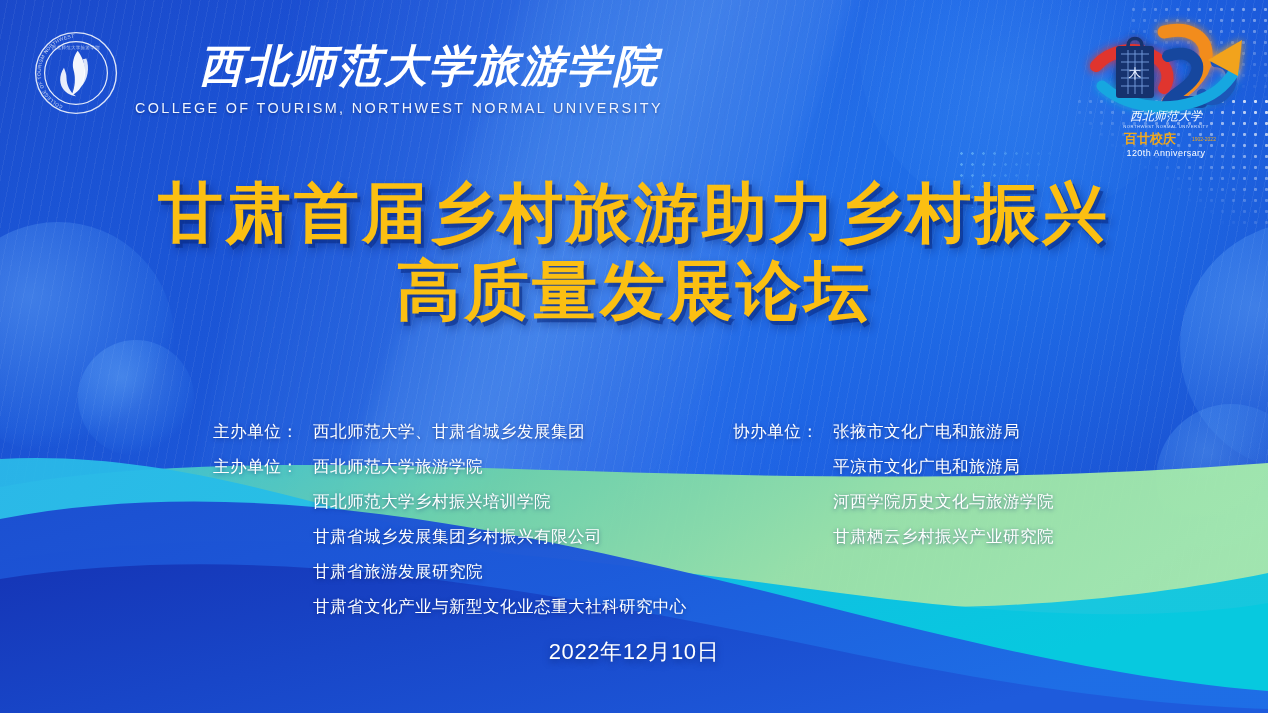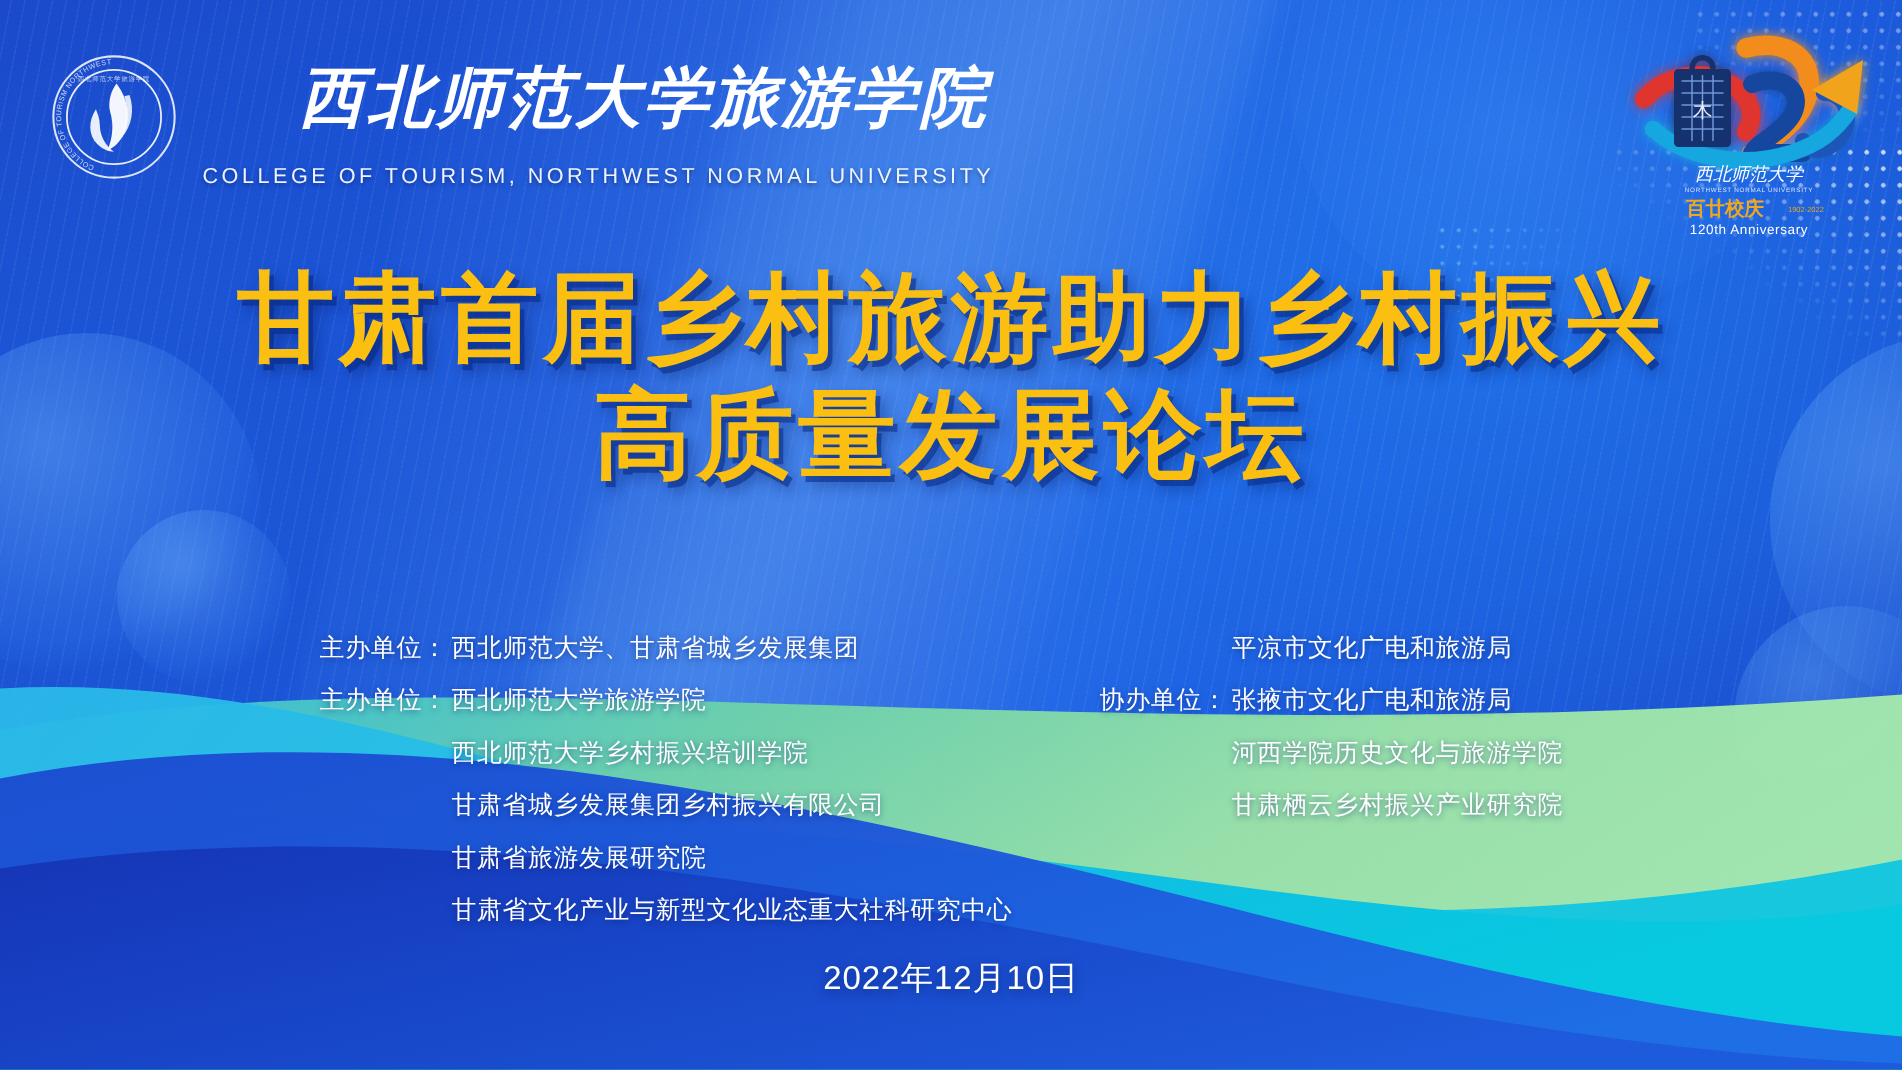--- a/index.html
+++ b/index.html
@@ -80,21 +80,21 @@
   
   .waves { position:absolute; left:0; bottom:0; width:1268px; height:260px; pointer-events:none; }
 
   
   .logo-row { position:absolute; left:33px; top:30px; display:flex; align-items:center; gap:16px; }
   .seal { width:86px; height:86px; flex:0 0 auto; }
   .logo-text { display:flex; flex-direction:column; justify-content:center; padding-top:2px; }
   .logo-cn { height:62px; }
   .logo-en {
     color:#eef4ff; font-size:14.4px; letter-spacing:2.35px; font-weight:400;
-    margin-top:16px; white-space:nowrap;
+    margin-top:5px; white-space:nowrap;
     text-shadow:0 1px 3px rgba(0,20,80,.5);
   }
 
   
   .anniv { position:absolute; right:12px; top:10px; width:180px; height:158px; }
 
   
   .title-wrap { position:absolute; left:0; right:0; top:178px; text-align:center; }
   .title-line {
     font-family:"DejaVu Sans","Liberation Sans",sans-serif;
@@ -117,21 +117,21 @@
   .col-right { left:733px; top:0; }
 
   .org-row {
     display:flex; align-items:baseline;
     color:#ffffff; font-size:16.6px; line-height:35px;
     white-space:nowrap;
     text-shadow:0 1px 4px rgba(2,24,95,0.55);
   }
   .org-label { width:88px; flex:0 0 88px; letter-spacing:.5px; }
   .org-label.blank { visibility:hidden; }
-  .org-value { letter-spacing:.4px; }
+  .org-value { letter-spacing:.4px;margin-left:12px; }
 
   
   .date {
     position:absolute; left:0; right:0; top:637px; text-align:center;
     color:#ffffff; font-size:22px; letter-spacing:.6px;
     text-shadow:0 2px 7px rgba(2,24,95,0.6);
   }
 </style>
 </head>
 <body>
@@ -409,29 +409,29 @@
         <span class="org-value">甘肃省旅游发展研究院</span>
       </div>
       <div class="org-row">
         <span class="org-label blank"></span>
         <span class="org-value">甘肃省文化产业与新型文化业态重大社科研究中心</span>
       </div>
     </div>
 
     <div class="col col-right">
       <div class="org-row">
-        <span class="org-label blank"></span>
-        <span class="org-value">平凉市文化广电和旅游局</span>
-      </div>
-      <div class="org-row">
         <span class="org-label">协办单位：</span>
         <span class="org-value">张掖市文化广电和旅游局</span>
       </div>
       <div class="org-row">
         <span class="org-label blank"></span>
+        <span class="org-value">平凉市文化广电和旅游局</span>
+      </div>
+      <div class="org-row">
+        <span class="org-label blank"></span>
         <span class="org-value">河西学院历史文化与旅游学院</span>
       </div>
       <div class="org-row">
         <span class="org-label blank"></span>
         <span class="org-value">甘肃栖云乡村振兴产业研究院</span>
       </div>
     </div>
   </div>
 
   <div class="date">2022年12月10日</div>

